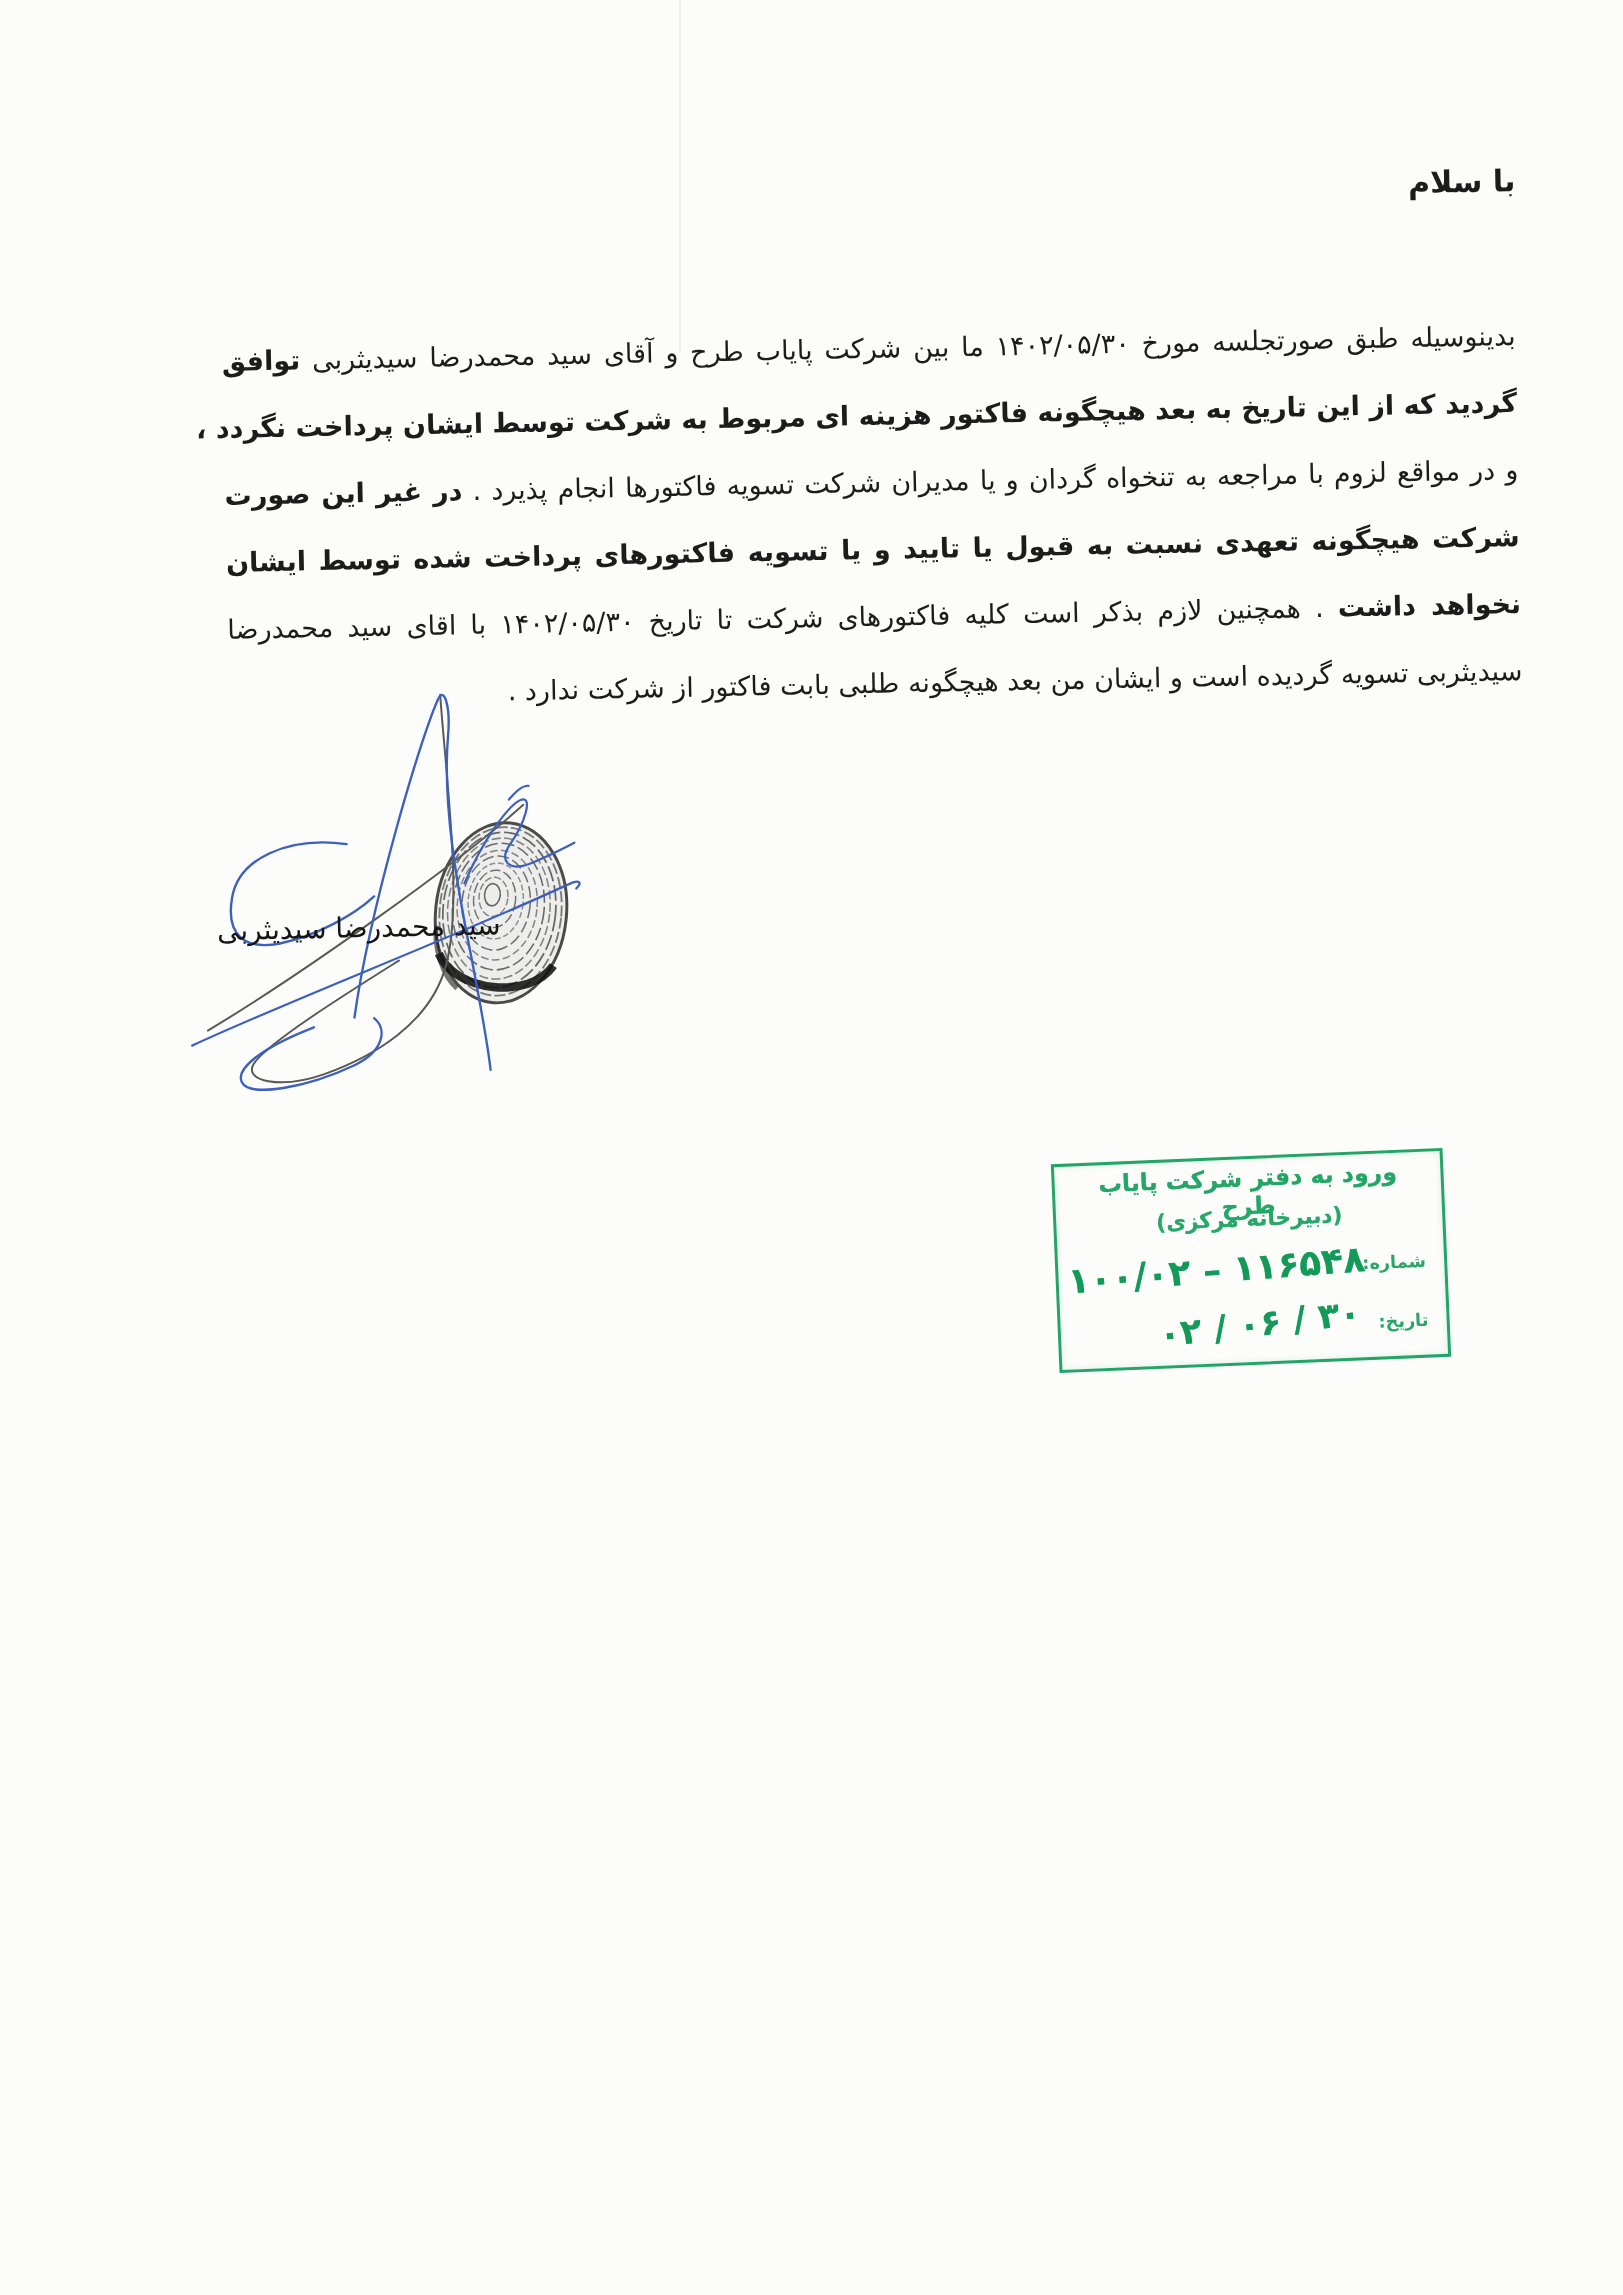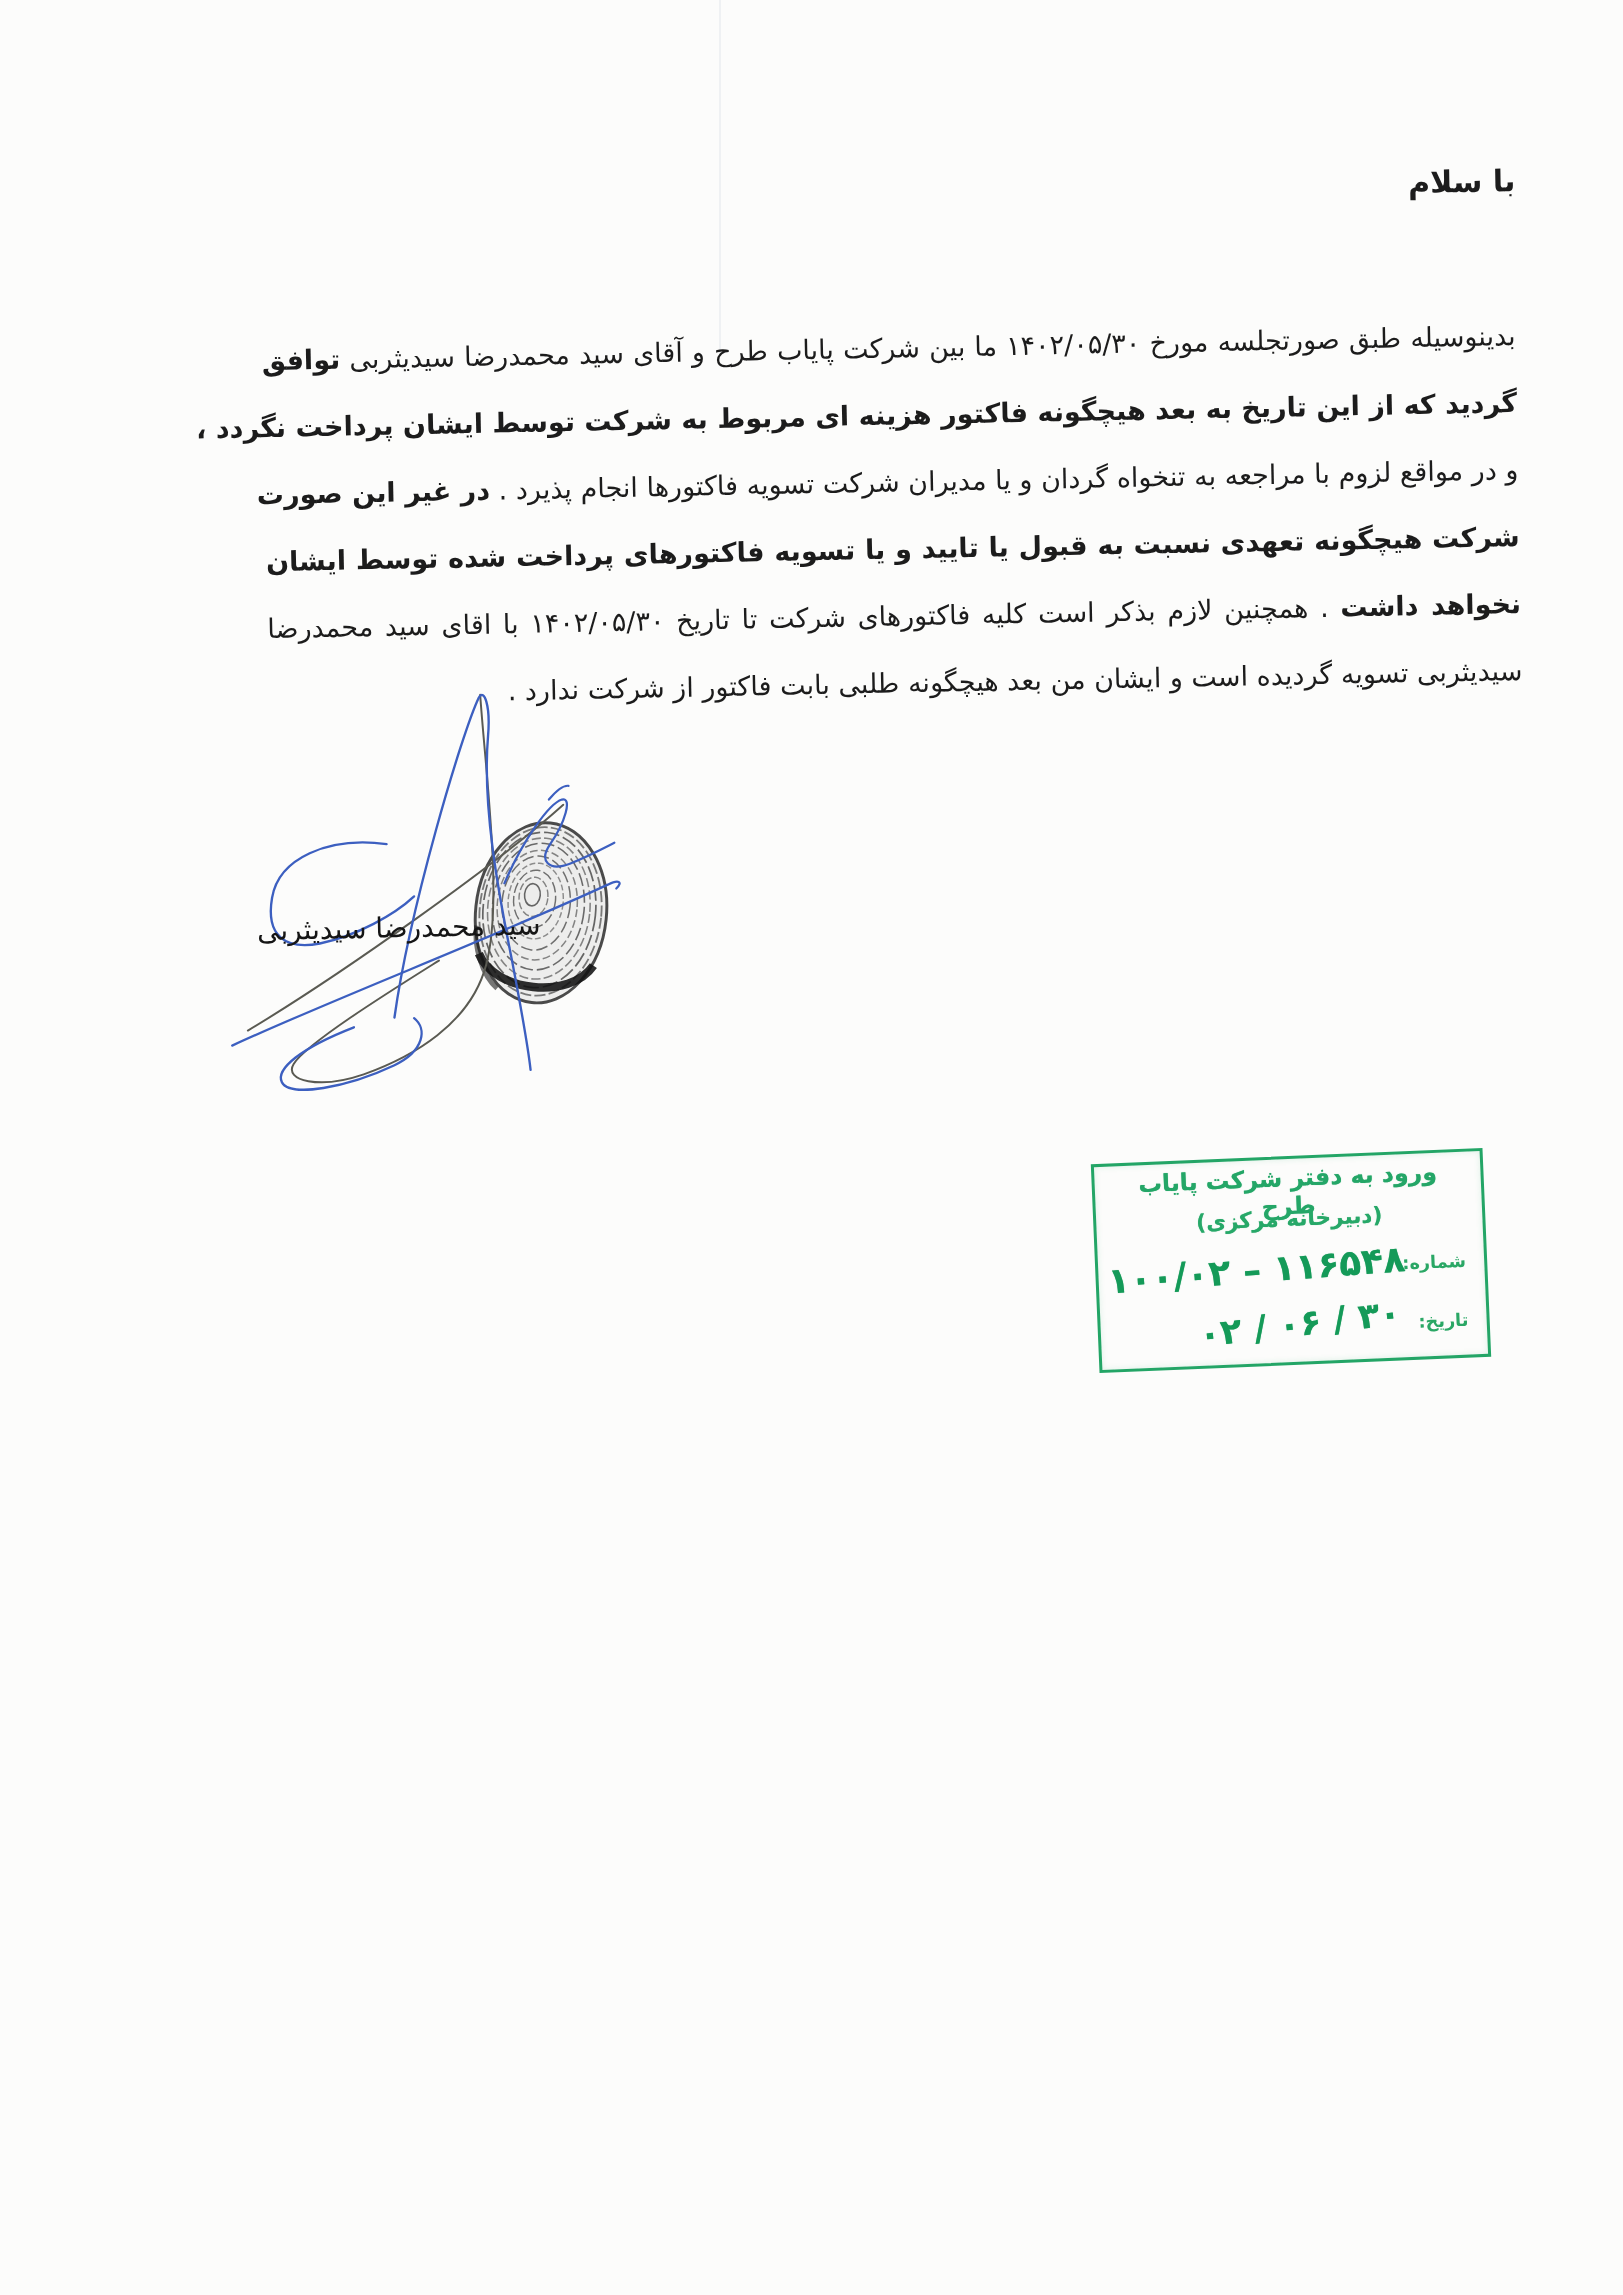--- a/index.html
+++ b/index.html
@@ -2,21 +2,21 @@
 <html lang="fa" style="font-size:10.5px"><head>
 <meta charset="utf-8">
 <style>
   html,body{margin:0;padding:0;}
   body{
     width:1624px;height:2295px;position:relative;overflow:hidden;
     background:#fcfcfb;
     font-family:"DejaVu Sans", sans-serif;
     color:#1c1c1c;
   }
-  .paper{position:absolute;inset:0;margin-left:40px;}
+  .paper{position:absolute;inset:0;}
   
   .crease{position:absolute;left:679px;top:0;width:2px;height:353px;
     background:rgba(185,195,210,0.18);}
   .greeting{
     position:absolute;top:164px;right:109px;
     font-size:30px;font-weight:700;direction:rtl;
     transform:rotate(-1deg);
   }
   .letter-body{
     position:absolute;top:302px;left:221px;right:109px;

